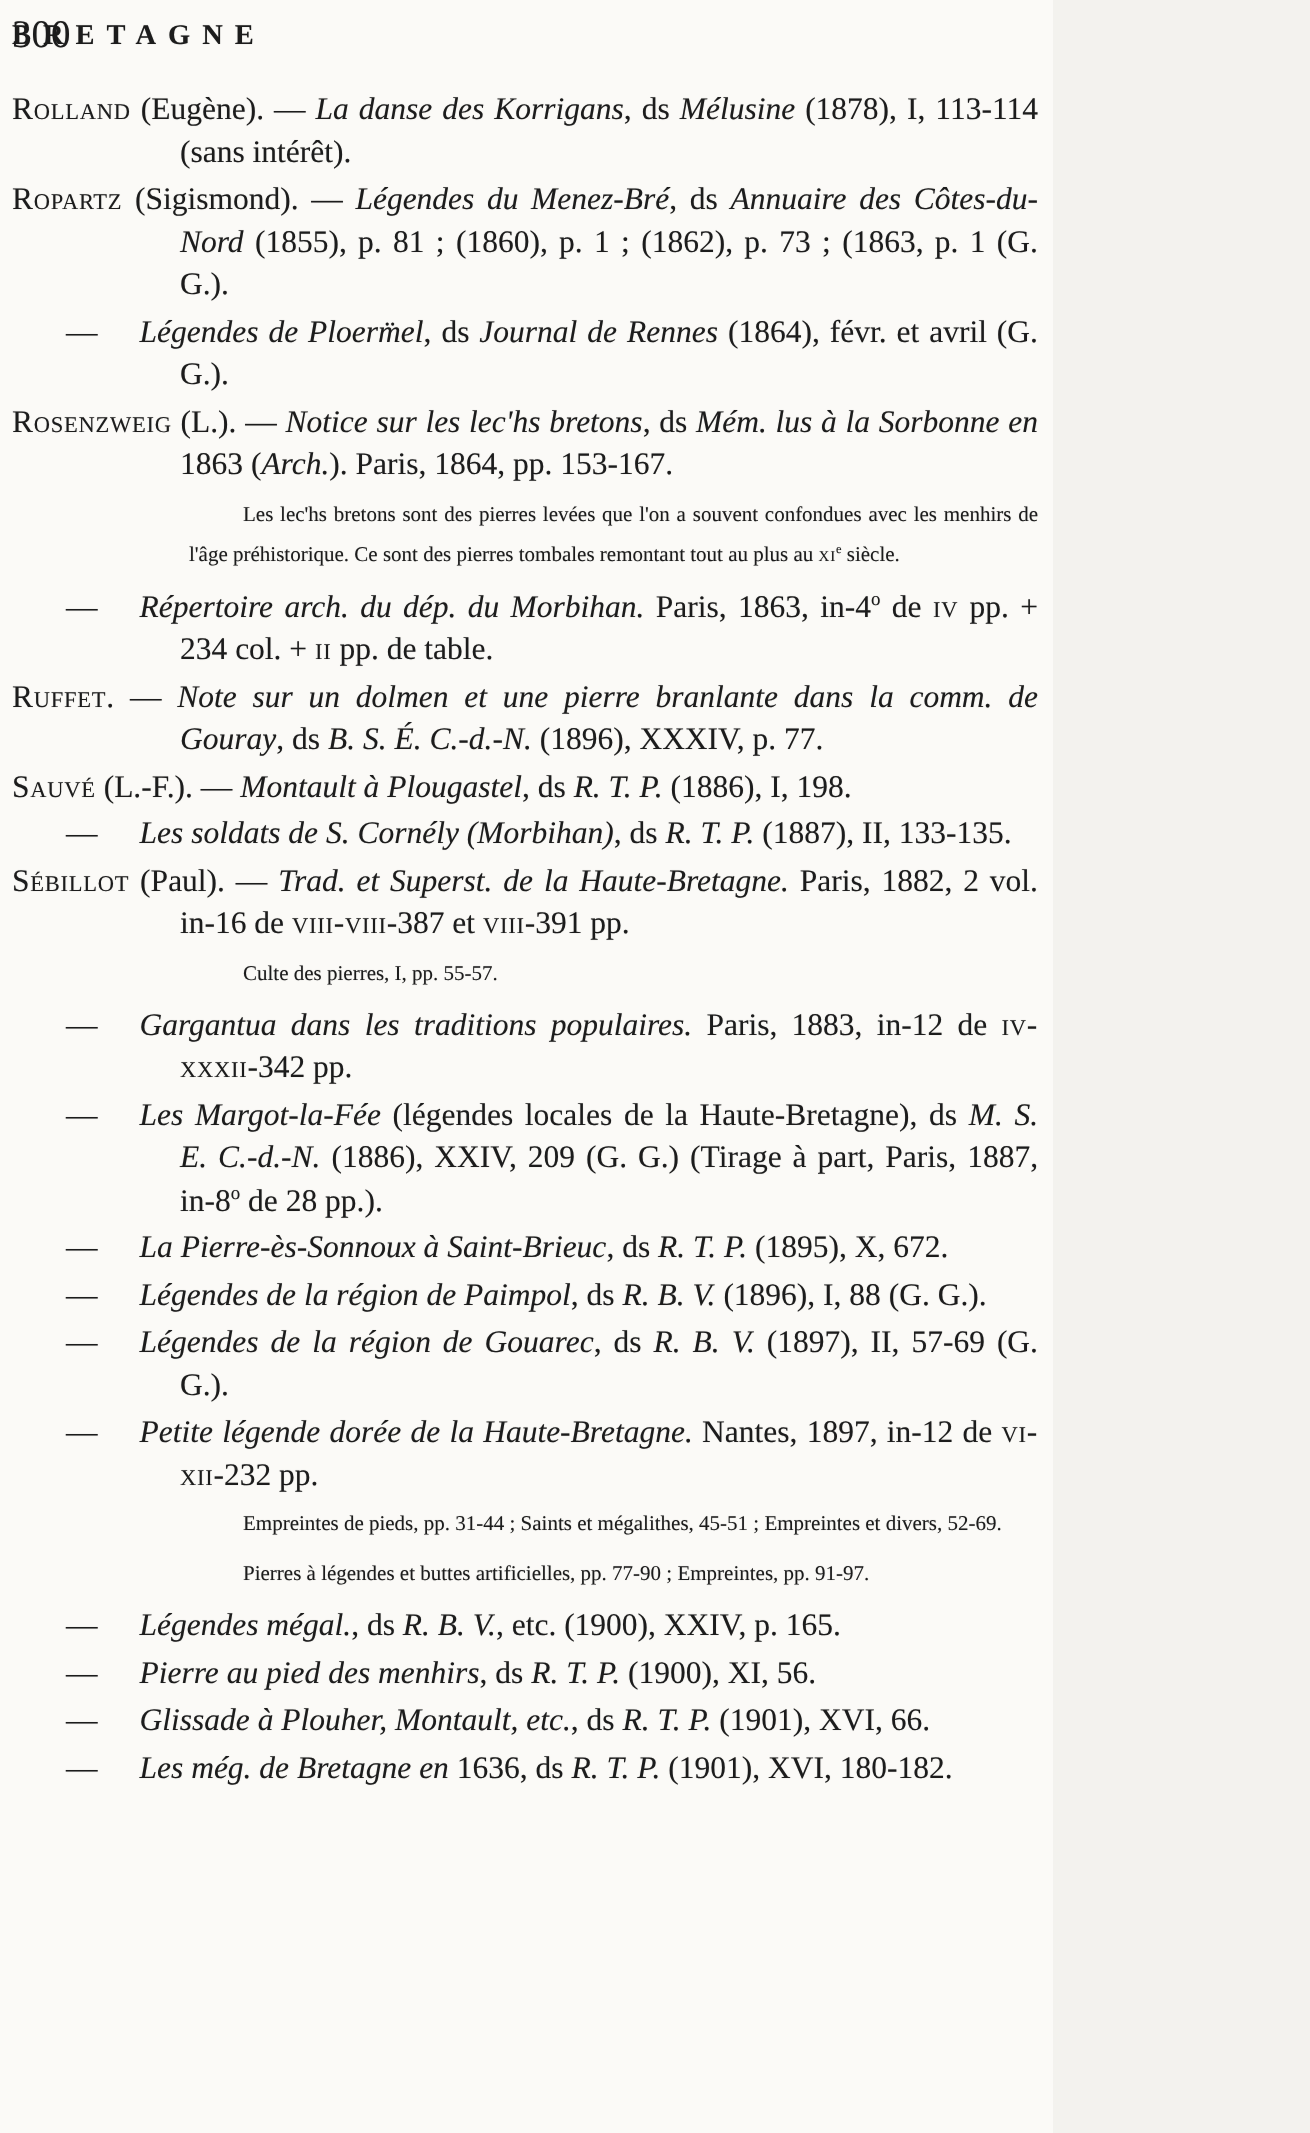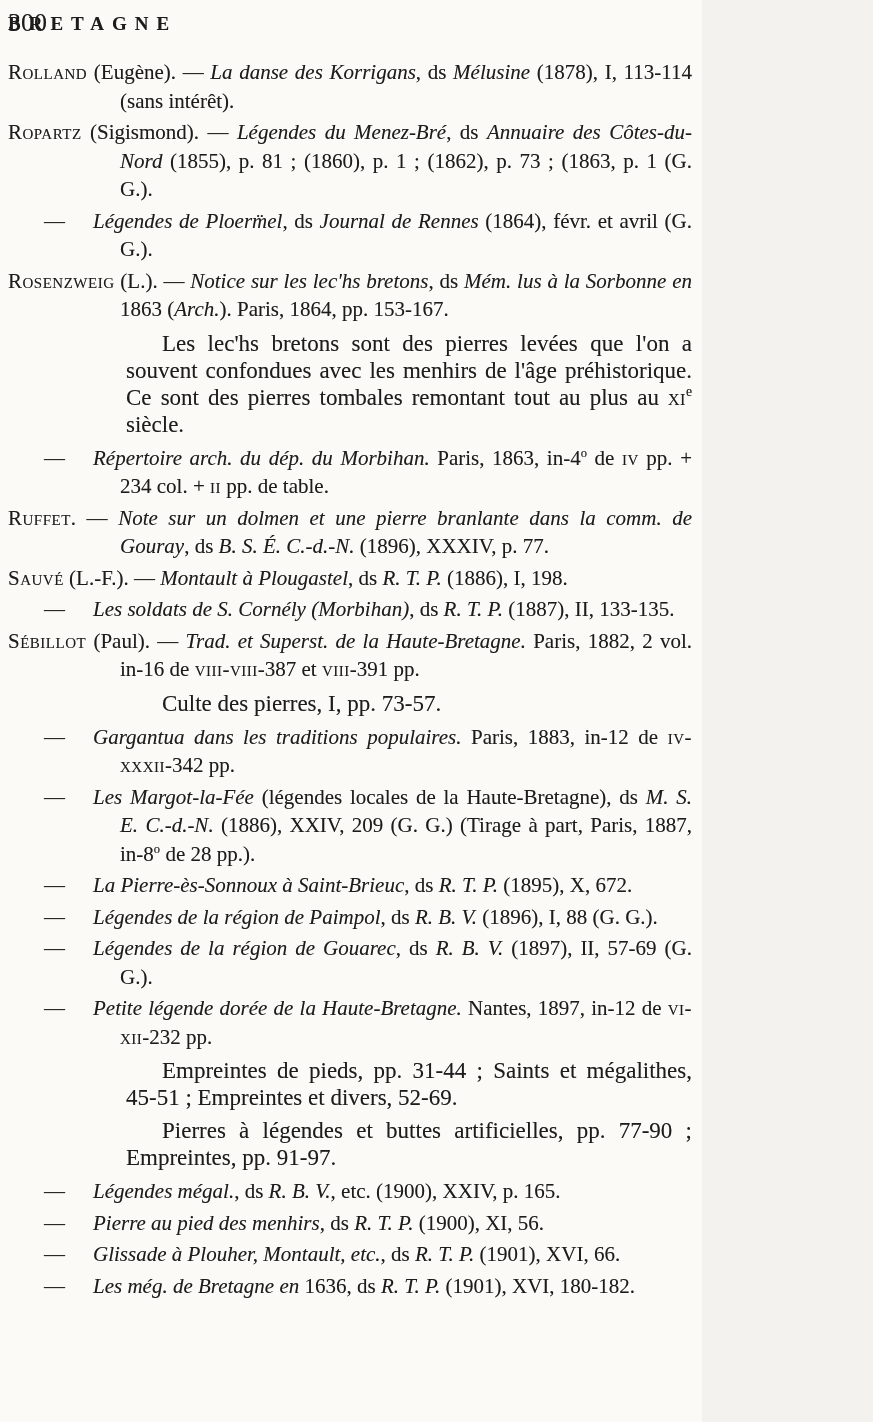--- a/index.html
+++ b/index.html
@@ -23,21 +23,21 @@
   .bibliography { margin-top:14px; }
   p { margin:0; }
   .entry {
     font-size:21px; line-height:28.5px;
     text-align:justify; padding-left:112px; margin-top:3px;
   }
   .author { text-indent:-112px; }
   .dashentry { text-indent:-76px; }
   .dash { display:inline-block; width:49px; text-indent:0; }
   .note {
-    font-size:23px; line-height:27px;
+    font-size:14px; line-height:27px;
     text-align:justify; margin:6px 0 6px 118px; text-indent:36px;
   }
   .sc { font-variant:small-caps; letter-spacing:0.5px; }
   .i { font-style:italic; }
   .sup { vertical-align:super; font-size:60%; line-height:0; }
 </style>
 </head>
 <body>
 
 <div class="page">
@@ -49,21 +49,21 @@
       <p class="entry author"><span class="sc">Rolland</span><span> (Eugène). — </span><span class="i">La danse des Korrigans</span><span>, ds </span><span class="i">Mélusine</span><span> (1878), I, 113-114 (sans intérêt).</span></p>
       <p class="entry author"><span class="sc">Ropartz</span><span> (Sigismond). — </span><span class="i">Légendes du Menez-Bré</span><span>, ds </span><span class="i">Annuaire des Côtes-du-Nord</span><span> (1855), p. 81 ; (1860), p. 1 ; (1862), p. 73 ; (1863, p. 1 (G. G.).</span></p>
       <p class="entry dashentry"><span class="dash">—</span><span class="i">Légendes de Ploerm̈el</span><span>, ds </span><span class="i">Journal de Rennes</span><span> (1864), févr. et avril (G. G.).</span></p>
       <p class="entry author"><span class="sc">Rosenzweig</span><span> (L.). — </span><span class="i">Notice sur les lec'hs bretons</span><span>, ds </span><span class="i">Mém. lus à la Sorbonne en</span><span> 1863 (</span><span class="i">Arch.</span><span>). Paris, 1864, pp. 153-167.</span></p>
       <p class="note"><span>Les lec'hs bretons sont des pierres levées que l'on a souvent confondues avec les menhirs de l'âge préhistorique. Ce sont des pierres tombales remontant tout au plus au </span><span class="sc">xi</span><span class="sup">e</span><span> siècle.</span></p>
       <p class="entry dashentry"><span class="dash">—</span><span class="i">Répertoire arch. du dép. du Morbihan.</span><span> Paris, 1863, in-4</span><span class="sup">o</span><span> de </span><span class="sc">iv</span><span> pp. + 234 col. + </span><span class="sc">ii</span><span> pp. de table.</span></p>
       <p class="entry author"><span class="sc">Ruffet</span><span>. — </span><span class="i">Note sur un dolmen et une pierre branlante dans la comm. de Gouray</span><span>, ds </span><span class="i">B. S. É. C.-d.-N.</span><span> (1896), XXXIV, p. 77.</span></p>
       <p class="entry author"><span class="sc">Sauvé</span><span> (L.-F.). — </span><span class="i">Montault à Plougastel</span><span>, ds </span><span class="i">R. T. P.</span><span> (1886), I, 198.</span></p>
       <p class="entry dashentry"><span class="dash">—</span><span class="i">Les soldats de S. Cornély (Morbihan)</span><span>, ds </span><span class="i">R. T. P.</span><span> (1887), II, 133-135.</span></p>
       <p class="entry author"><span class="sc">Sébillot</span><span> (Paul). — </span><span class="i">Trad. et Superst. de la Haute-Bretagne.</span><span> Paris, 1882, 2 vol. in-16 de </span><span class="sc">viii-viii</span><span>-387 et </span><span class="sc">viii</span><span>-391 pp.</span></p>
-      <p class="note"><span>Culte des pierres, I, pp. 73-57.</span></p>
+      <p class="note"><span>Culte des pierres, I, pp. 55-57.</span></p>
       <p class="entry dashentry"><span class="dash">—</span><span class="i">Gargantua dans les traditions populaires.</span><span> Paris, 1883, in-12 de </span><span class="sc">iv-xxxii</span><span>-342 pp.</span></p>
       <p class="entry dashentry"><span class="dash">—</span><span class="i">Les Margot-la-Fée</span><span> (légendes locales de la Haute-Bretagne), ds </span><span class="i">M. S. E. C.-d.-N.</span><span> (1886), XXIV, 209 (G. G.) (Tirage à part, Paris, 1887, in-8</span><span class="sup">o</span><span> de 28 pp.).</span></p>
       <p class="entry dashentry"><span class="dash">—</span><span class="i">La Pierre-ès-Sonnoux à Saint-Brieuc</span><span>, ds </span><span class="i">R. T. P.</span><span> (1895), X, 672.</span></p>
       <p class="entry dashentry"><span class="dash">—</span><span class="i">Légendes de la région de Paimpol</span><span>, ds </span><span class="i">R. B. V.</span><span> (1896), I, 88 (G. G.).</span></p>
       <p class="entry dashentry"><span class="dash">—</span><span class="i">Légendes de la région de Gouarec</span><span>, ds </span><span class="i">R. B. V.</span><span> (1897), II, 57-69 (G. G.).</span></p>
       <p class="entry dashentry"><span class="dash">—</span><span class="i">Petite légende dorée de la Haute-Bretagne.</span><span> Nantes, 1897, in-12 de </span><span class="sc">vi-xii</span><span>-232 pp.</span></p>
       <p class="note"><span>Empreintes de pieds, pp. 31-44 ; Saints et mégalithes, 45-51 ; Empreintes et divers, 52-69.</span></p>
       <p class="note"><span>Pierres à légendes et buttes artificielles, pp. 77-90 ; Empreintes, pp. 91-97.</span></p>
       <p class="entry dashentry"><span class="dash">—</span><span class="i">Légendes mégal.</span><span>, ds </span><span class="i">R. B. V.</span><span>, etc. (1900), XXIV, p. 165.</span></p>
       <p class="entry dashentry"><span class="dash">—</span><span class="i">Pierre au pied des menhirs</span><span>, ds </span><span class="i">R. T. P.</span><span> (1900), XI, 56.</span></p>

